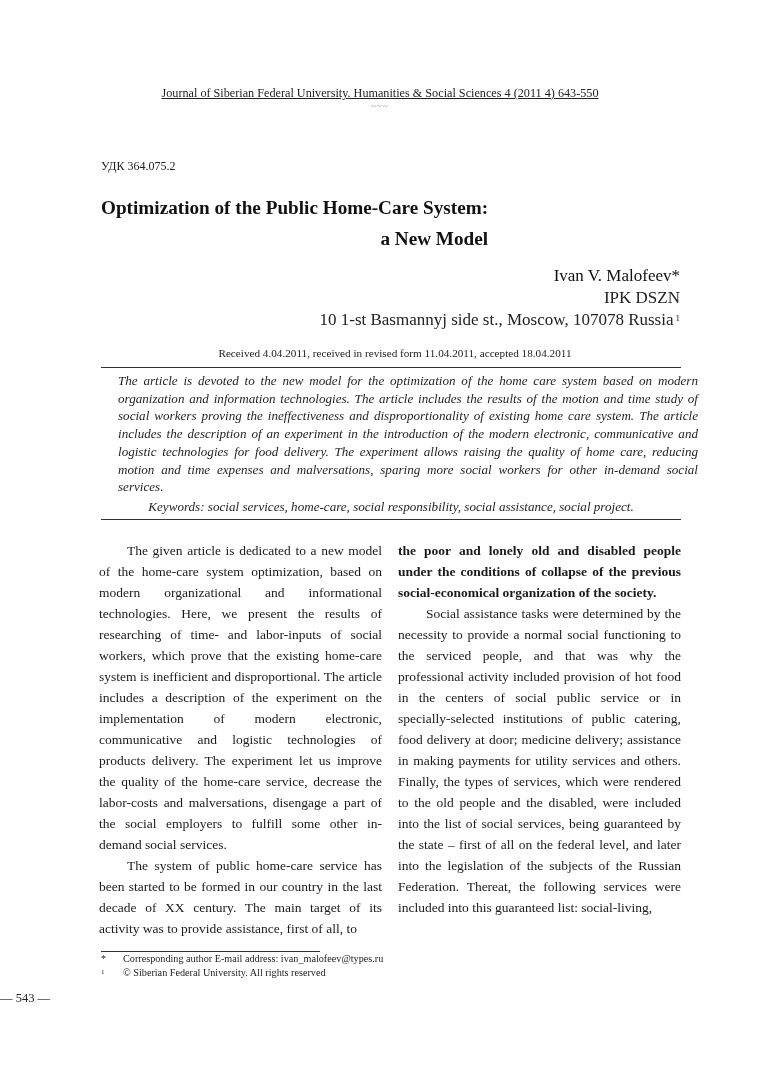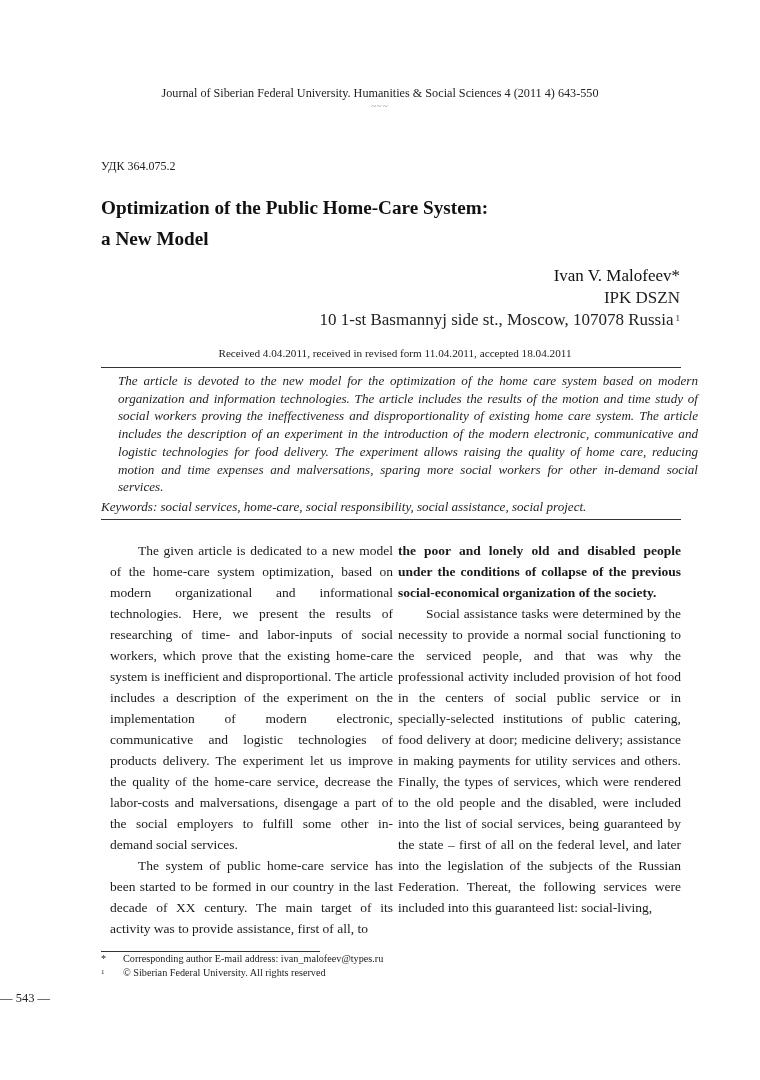--- a/index.html
+++ b/index.html
@@ -14,39 +14,41 @@
       overflow: hidden;
       font-family: "Liberation Serif", "DejaVu Serif", serif;
       color: #1a1a1a;
     }
     .abs { position: absolute; }
     .journal-header {
       left: 0; width: 760px; top: 86px;
       text-align: center;
       font-size: 12.2px;
       color: #222;
+      text-decoration: underline;
     }
     .tilde-ornament {
       left: 0; width: 760px; top: 101px;
       text-align: center;
       font-size: 9px;
       color: #888;
       letter-spacing: 1px;
     }
     .udc {
       left: 101px; top: 159px;
       font-size: 12px;
       color: #222;
     }
     .title {
       left: 101px; top: 192px;
       font-size: 19.2px;
       font-weight: bold;
       line-height: 31px;
       color: #111;
+      text-align: right;
     }
     .author-block {
       right: 80px; top: 265px;
       text-align: right;
       font-size: 17px;
       line-height: 22px;
     }
     .author-name { font-weight: normal; color: #111; }
     .affil, .address { color: #222; }
     .sup { font-size: 9px; vertical-align: top; position: relative; top: -2px; margin-left: 2px; }
@@ -67,32 +69,33 @@
       line-height: 17.7px;
       text-align: justify;
       color: #1f1f1f;
     }
     .keywords {
       left: 101px; width: 580px; top: 498px;
       font-style: italic;
       font-size: 13.1px;
       line-height: 17.7px;
       color: #1f1f1f;
+      text-align: center;
     }
     .col {
       top: 540px;
       width: 283px;
       font-size: 13.5px;
       line-height: 21px;
       text-align: justify;
       color: #1a1a1a;
     }
     .col p { margin: 0; text-indent: 28px; }
     .col p.noindent { text-indent: 0; font-weight: bold; }
-    .col-left { left: 110px; }
+    .col-left { left: 99px; }
     .col-right { left: 398px; }
     .footnotes {
       left: 101px; top: 952px;
       font-size: 10.2px;
       line-height: 13.5px;
       color: #222;
     }
     .fn-row { display: flex; }
     .fn-mark { width: 22px; display: inline-block; }
     .page-number {

